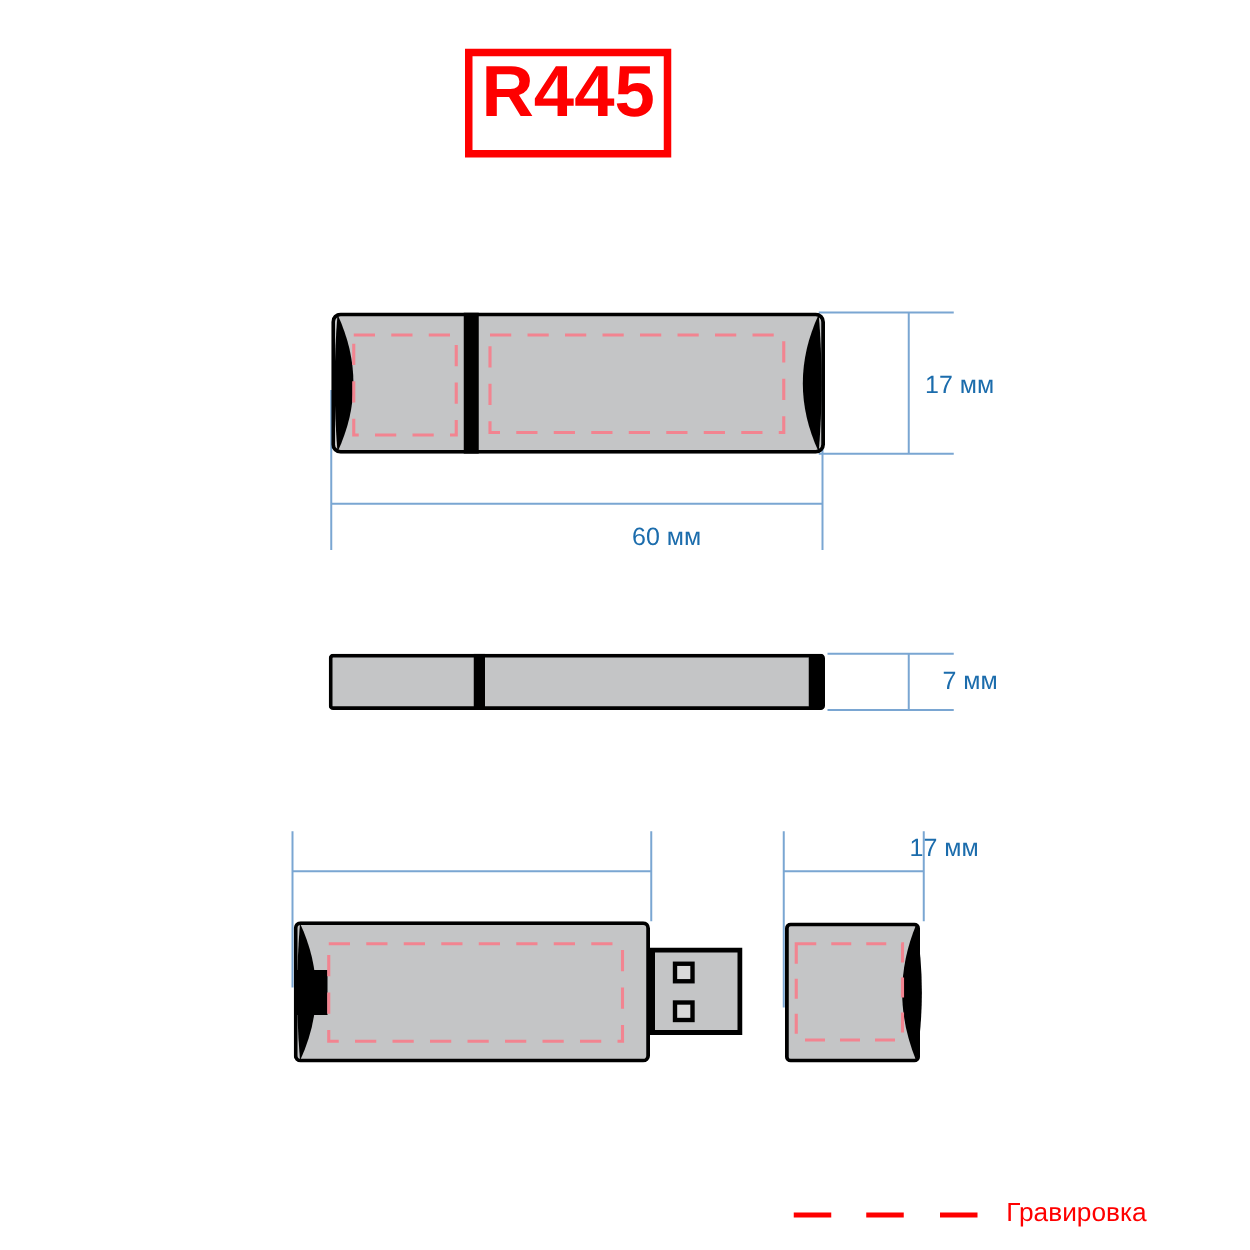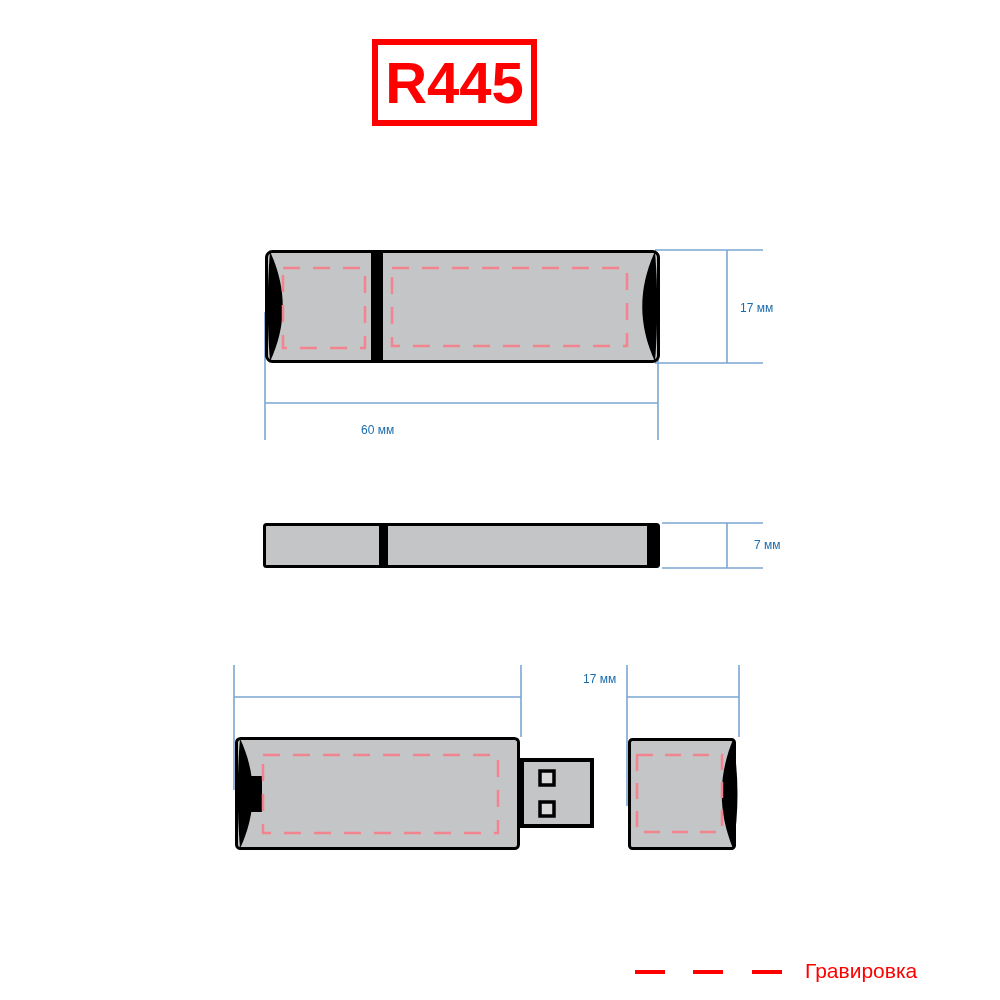--- a/index.html
+++ b/index.html
@@ -4,30 +4,30 @@
 <style>
   html,body{margin:0;padding:0;background:#fff;}
   #canvas{
     position:relative;width:1000px;height:1000px;background:#ffffff;
     font-family:"Liberation Sans", sans-serif;overflow:hidden;
   }
   .abs{position:absolute;}
   
   #model-box{
     left:372px;top:39px;width:165px;height:87px;border:6px solid #fe0000;
-    box-sizing:border-box;display:flex;align-items:center;justify-content:center;
+    box-sizing:border-box;display:flex;justify-content:center;
   }
   #model-box .model-text{
     color:#fe0000;font-size:58px;font-weight:bold;letter-spacing:0px;line-height:1;
   }
   
   .dim-label{
-    color:#1b6cac;font-size:12px;line-height:24px;white-space:nowrap;
+    color:#1b6cac;font-size:20px;line-height:24px;white-space:nowrap;
   }
-  .dim-label.centered{text-align:left;width:200px;}
+  .dim-label.centered{text-align:right;width:200px;}
   
   .legend-dash{width:30px;height:4px;background:#fe0000;top:970px;}
   #legend-text{
     left:805px;top:959px;color:#fe0000;font-size:21px;font-weight:normal;line-height:24px;
   }
   svg{display:block;}
 </style>
 </head>
 <body>
 

